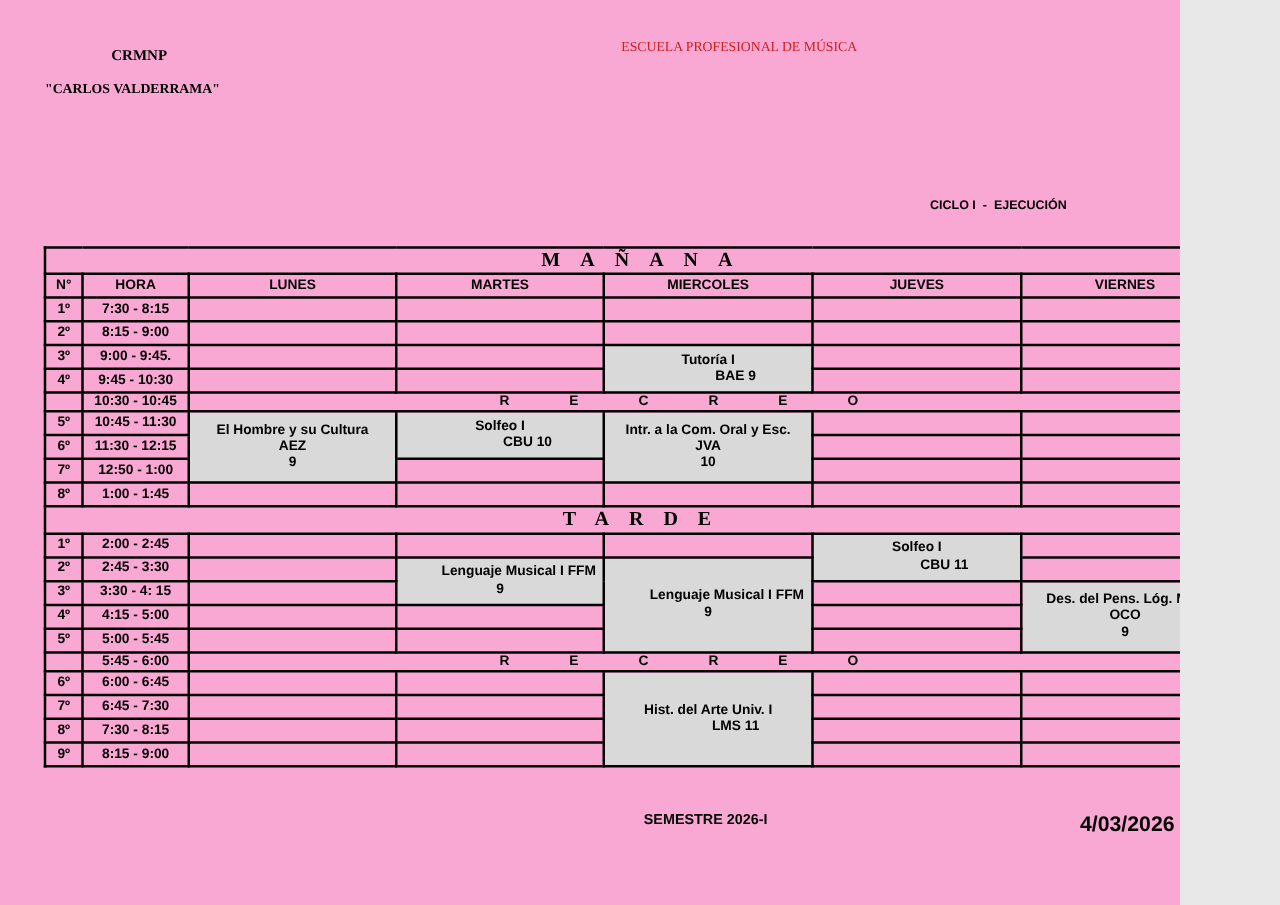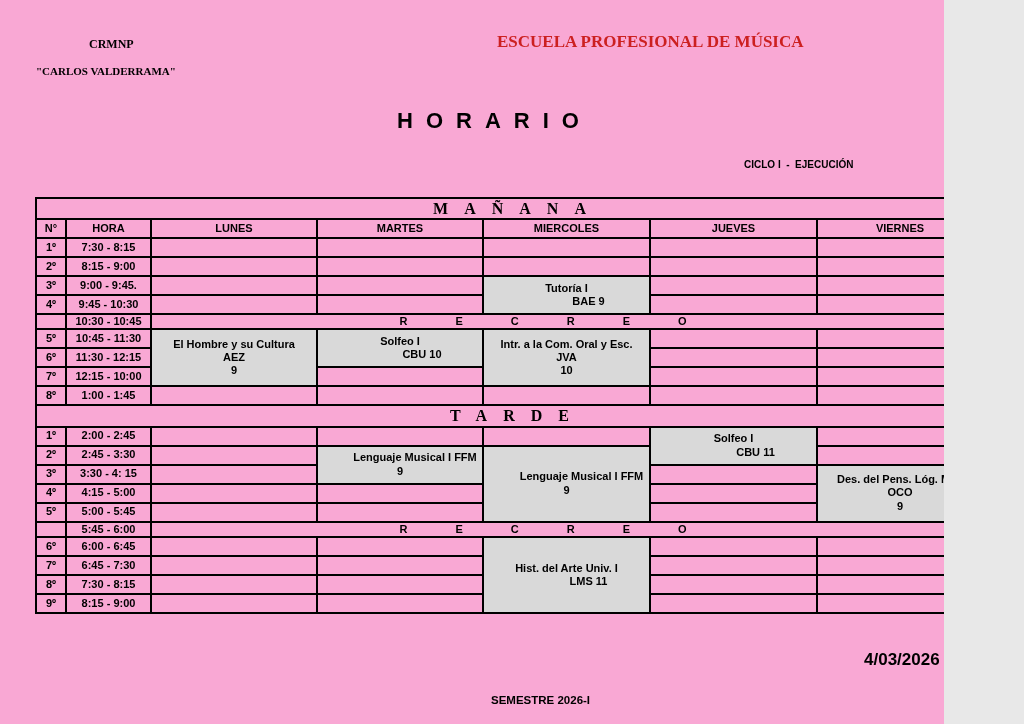--- a/index.html
+++ b/index.html
@@ -4,24 +4,24 @@
 <style>
   html,body{margin:0;padding:0;background:#e8e8e8;}
   .canvas{position:relative;width:944px;height:724px;background:#f9a8d4;overflow:hidden;
           font-family:"Liberation Sans",sans-serif;color:#000;}
   .abs{position:absolute;white-space:nowrap;}
   .serif{font-family:"Liberation Serif",serif;}
 
   
   .org-abbr{left:89px;top:37px;font-size:12px;font-weight:bold;}
   .org-name{left:36px;top:65px;font-size:11px;font-weight:bold;}
-  .school{left:497px;top:32px;font-size:17px;font-weight:bold;color:#cc2020;}
+  .school{left:497px;top:32px;font-size:11px;font-weight:normal;color:#cc2020;}
   .doc-title{left:397px;top:108px;font-size:22px;font-weight:bold;letter-spacing:13px;}
   .cycle{left:744px;top:159px;font-size:10px;font-weight:bold;white-space:pre;}
-  .semester{left:491px;top:650px;font-size:11.5px;font-weight:bold;margin-top:44px;}
+  .semester{left:515px;top:650px;font-size:11.5px;font-weight:bold;}
   .date{left:864px;top:650px;font-size:17px;font-weight:bold;}
 
   
   table.sched{position:absolute;left:35px;top:197px;width:949px;border-collapse:collapse;
               table-layout:fixed;}
   table.sched td,table.sched th{border:2px solid #000;padding:0;margin:0;text-align:center;
               vertical-align:middle;font-weight:bold;font-size:11px;line-height:1.2;overflow:hidden;}
   tr.band td{height:19px;font-family:"Liberation Serif",serif;font-size:16px;
              letter-spacing:16px;padding-left:16px;margin-top:37px;}
   tr.hrow th{height:17px;font-size:11px;}
@@ -34,21 +34,20 @@
   .l{display:block;}
 </style>
 </head>
 <body>
 
 <div class="canvas">
 
   <div class="abs serif org-abbr">CRMNP</div>
   <div class="abs serif org-name">"CARLOS VALDERRAMA"</div>
   <div class="abs serif school">ESCUELA PROFESIONAL DE MÚSICA</div>
-  <div class="abs doc-title">HORARIO</div>
   <div class="abs cycle">CICLO I  -  EJECUCIÓN</div>
 
   <table class="sched">
     <colgroup>
       <col style="width:30px">
         <col style="width:85px">
         <col style="width:166px">
       <col style="width:166px">
         <col style="width:167px">
         <col style="width:167px">
@@ -147,21 +146,21 @@
 
     <tr class="r">
       <td>6º</td>
       <td>11:30 - 12:15</td>
       <td></td>
       <td></td>
     </tr>
 
     <tr class="r">
       <td>7º</td>
-      <td>12:15 - 10:00</td>
+      <td>12:50 - 1:00</td>
       <td></td>
       <td></td>
       <td></td>
     </tr>
 
     <tr class="r">
       <td>8º</td>
       <td>1:00 - 1:45</td>
       <td></td>
       <td></td>

